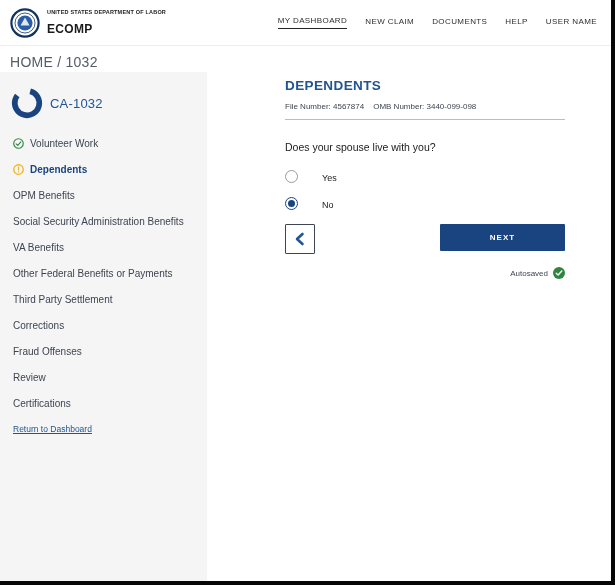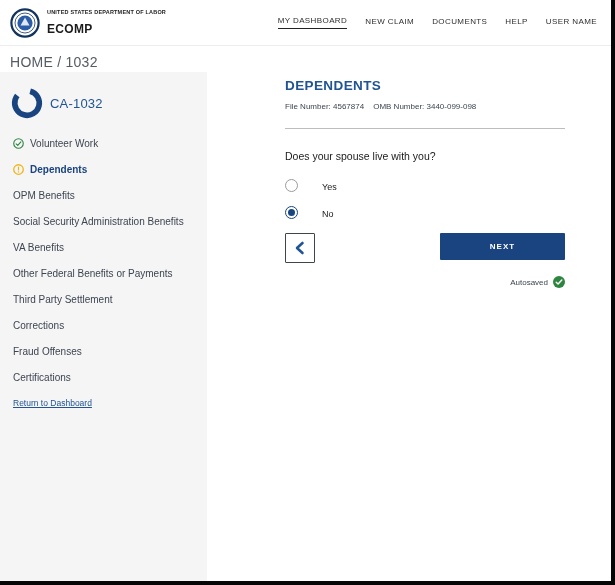--- a/index.html
+++ b/index.html
@@ -49,21 +49,21 @@
   .side-item.current { color:#1a4480; font-weight:bold; }
   .return-link {
     display:inline-block; margin:8px 0 0 13px; font-size:8.5px;
     color:#205493; text-decoration:underline; cursor:pointer;
   }
 
   
   .main { position:absolute; left:285px; top:78px; width:280px; }
   .page-title { font-size:13.5px; font-weight:bold; color:#205493; letter-spacing:0.4px; }
   .meta {
-    margin-top:9px; padding-bottom:17px; border-bottom:1px solid #bdbdbd;
+    margin-top:9px; padding-bottom:8px; border-bottom:1px solid #bdbdbd;
     display:flex; gap:9px; font-size:8px; color:#3d4551;
   }
   .question { margin-top:21px; font-size:10.5px; color:#1b1b1b; }
   .options { margin-top:17px; }
   .radio-row { display:flex; align-items:flex-end; gap:24px; margin-bottom:14px; cursor:pointer; }
   .radio {
     width:13px; height:13px; border:1px solid #9b9b9b; border-radius:50%;
     background:#fff; display:inline-flex; align-items:center; justify-content:center; flex:0 0 auto;
   }
   .radio.selected { border:1.5px solid #1a4480; }
@@ -163,20 +163,23 @@
         <div class="side-item">
           <span>Third Party Settlement</span>
         </div>
         <div class="side-item">
           <span>Corrections</span>
         </div>
         <div class="side-item">
           <span>Fraud Offenses</span>
         </div>
         <div class="side-item">
+          <span>Review</span>
+        </div>
+        <div class="side-item">
           <span>Certifications</span>
         </div>
       </nav>
     <a class="return-link">Return to Dashboard</a>
   </aside>
 
   <main class="main">
     <h1 class="page-title">DEPENDENTS</h1>
 
     <div class="meta">

